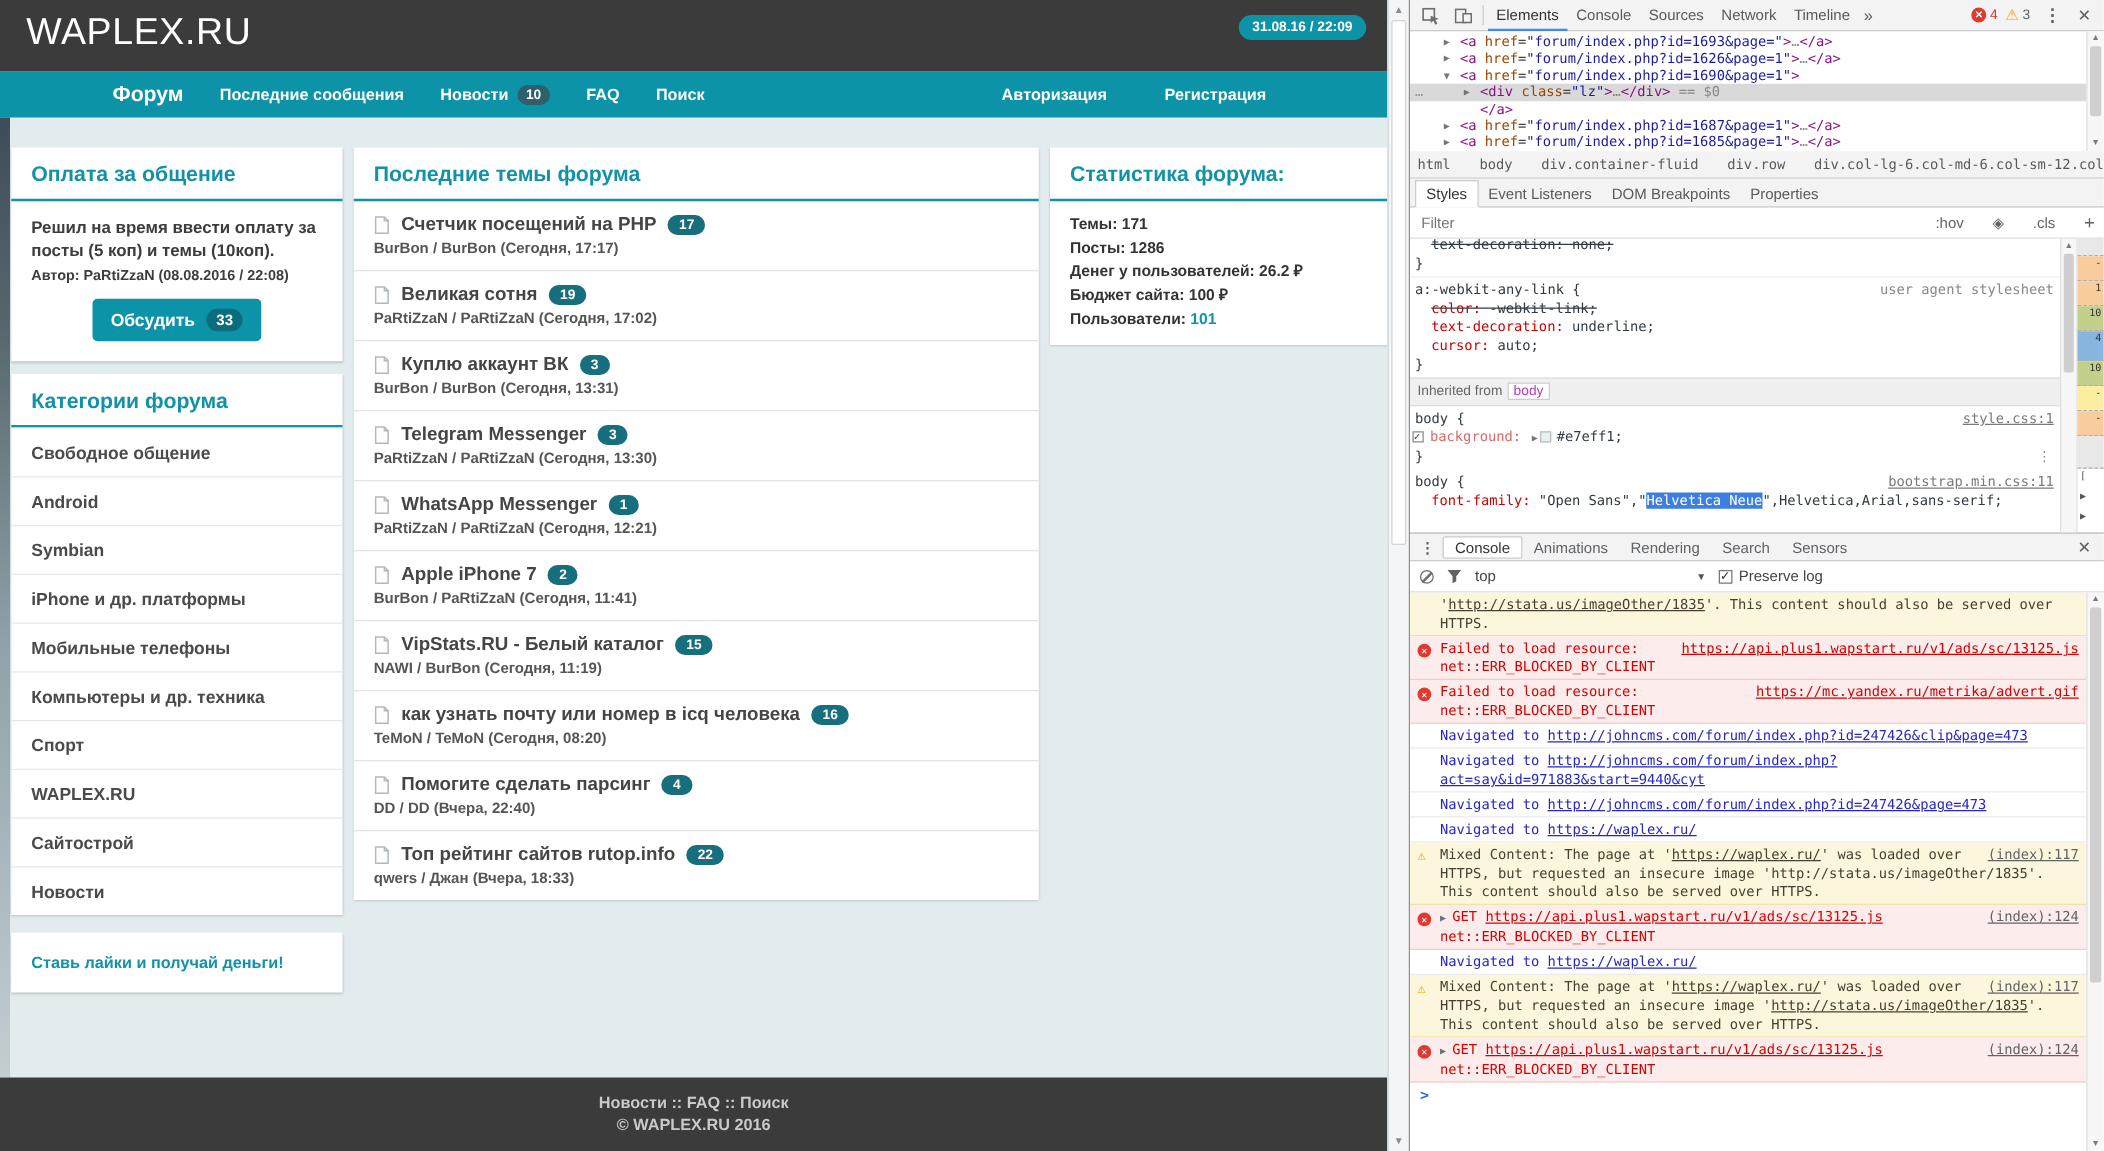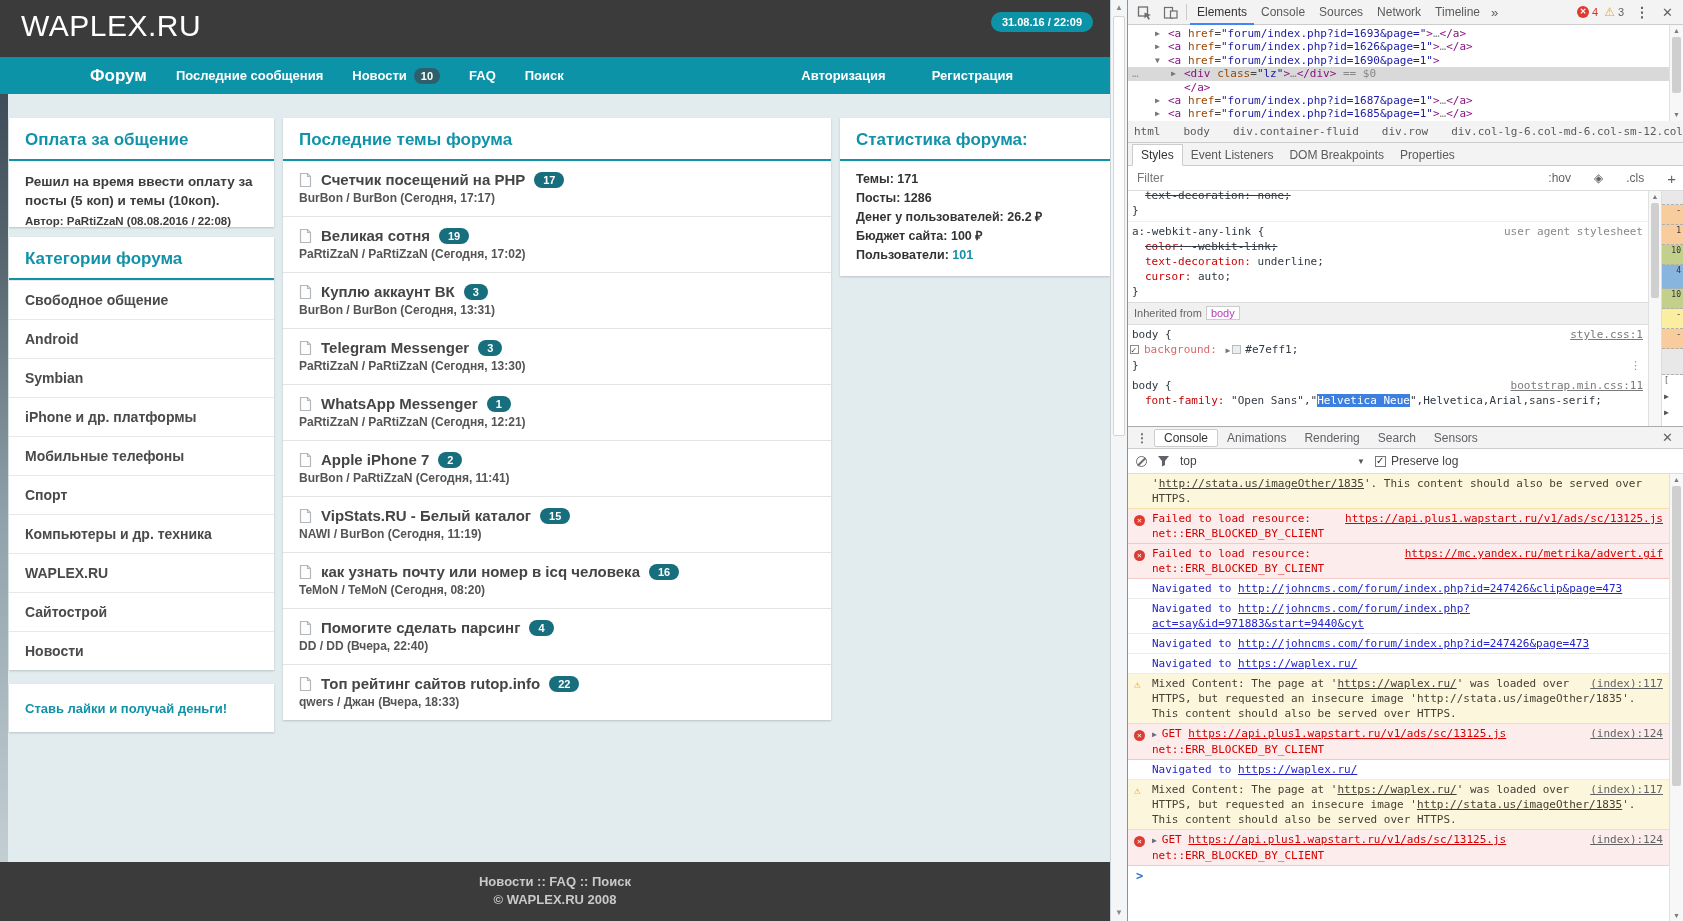--- a/index.html
+++ b/index.html
@@ -199,31 +199,37 @@
         </div>
       </div>
   </div>
 
   <div class="content">
     <div class="col1">
       <div class="panel">
         <div class="panel-h">Оплата за общение</div>
         <div class="pay-text">Решил на время ввести оплату за посты (5 коп) и темы (10коп).</div>
         <div class="pay-author">Автор: PaRtiZzaN (08.08.2016 / 22:08)</div>
+        <div class="pay-btn-row">
+          <button class="discuss-btn">
+            <span>Обсудить</span>
+            <span class="discuss-badge">33</span>
+          </button>
+        </div>
       </div>
       <div class="panel cats">
         <div class="panel-h">Категории форума</div>
         <div id="cat-list">
             <div class="cat-item">Свободное общение</div>
             <div class="cat-item">Android</div>
             <div class="cat-item">Symbian</div>
             <div class="cat-item">iPhone и др. платформы</div>
             <div class="cat-item">Мобильные телефоны</div>
+            <div class="cat-item">Компьютеры и др. техника</div>
             <div class="cat-item">Спорт</div>
-            <div class="cat-item">Компьютеры и др. техника</div>
             <div class="cat-item">WAPLEX.RU</div>
             <div class="cat-item">Сайтострой</div>
             <div class="cat-item">Новости</div>
           </div>
       </div>
       <div class="panel likes">
         <span class="likes-link">Ставь лайки и получай деньги!</span>
       </div>
     </div>
 
@@ -374,21 +380,21 @@
             <div class="stat-row"><span>Денег у пользователей: </span><span>26.2 ₽</span></div>
             <div class="stat-row"><span>Бюджет сайта: </span><span>100 ₽</span></div>
             <div class="stat-row"><span>Пользователи: </span><span class="stat-link">101</span></div>
           </div>
       </div>
     </div>
   </div>
 
   <div class="site-footer">
     <div>Новости :: FAQ :: Поиск</div>
-    <div>© WAPLEX.RU 2008</div>
+    <div>© WAPLEX.RU 2016</div>
   </div>
 </div>
 
 <div class="page-sb">
   <div class="sb-arrow" style="top:1px">▲</div>
   <div class="sb-thumb" style="top:16px;height:420px"></div>
   <div class="sb-arrow" style="bottom:1px">▼</div>
 </div>
 
 <div class="devtools">

